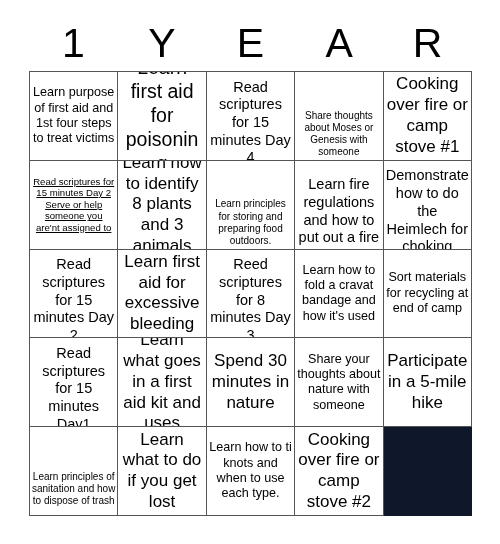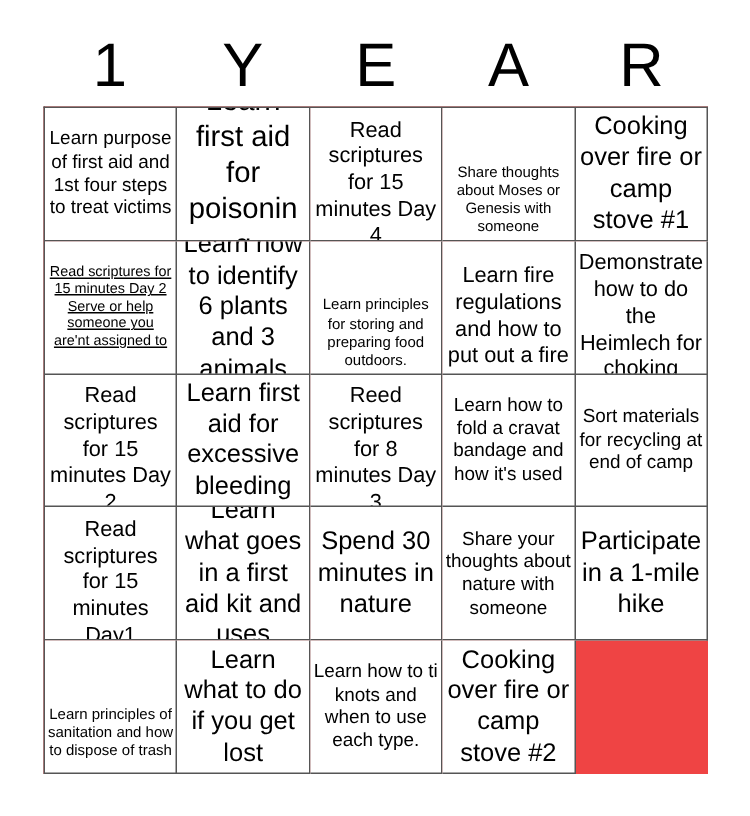--- a/index.html
+++ b/index.html
@@ -52,21 +52,21 @@
     left: 29px;
     top: 71px;
     width: 443px;
     height: 445px;
     box-sizing: border-box;
     display: grid;
     grid-template-columns: repeat(5, 1fr);
     grid-template-rows: repeat(5, 1fr);
     border-top: 1px solid #555555;
     border-left: 1px solid #555555;
-    background: #ef4444;
+    background: #0f172a;
   }
 
   .bingo-cell {
     box-sizing: border-box;
     border-right: 1px solid #555555;
     border-bottom: 1px solid #555555;
     display: flex;
     align-items: center;
     justify-content: center;
     text-align: center;
@@ -119,21 +119,21 @@
       <div class="bingo-cell">
         <span class="cell-text fs-xs">Share thoughts about Moses or Genesis with someone</span>
       </div>
       <div class="bingo-cell">
         <span class="cell-text fs-lg">Cooking over fire or camp stove #1</span>
       </div>
       <div class="bingo-cell">
         <span class="cell-text fs-xxs">Read scriptures for 15 minutes Day 2 Serve or help someone you are'nt assigned to</span>
       </div>
       <div class="bingo-cell">
-        <span class="cell-text fs-lg">Learn how to identify 6 plants and 3 animals</span>
+        <span class="cell-text fs-lg">Learn how to identify 8 plants and 3 animals</span>
       </div>
       <div class="bingo-cell">
         <span class="cell-text fs-xs">Learn principles for storing and preparing food outdoors.</span>
       </div>
       <div class="bingo-cell">
         <span class="cell-text fs-md">Learn fire regulations and how to put out a fire</span>
       </div>
       <div class="bingo-cell">
         <span class="cell-text fs-md">Demonstrate how to do the Heimlech for choking</span>
       </div>
@@ -158,21 +158,21 @@
       <div class="bingo-cell">
         <span class="cell-text fs-lg">Learn what goes in a first aid kit and uses</span>
       </div>
       <div class="bingo-cell">
         <span class="cell-text fs-lg">Spend 30 minutes in nature</span>
       </div>
       <div class="bingo-cell">
         <span class="cell-text fs-sm">Share your thoughts about nature with someone</span>
       </div>
       <div class="bingo-cell">
-        <span class="cell-text fs-lg">Participate in a 1-mile hike</span>
+        <span class="cell-text fs-lg">Participate in a 5-mile hike</span>
       </div>
       <div class="bingo-cell">
         <span class="cell-text fs-xs">Learn principles of sanitation and how to dispose of trash</span>
       </div>
       <div class="bingo-cell">
         <span class="cell-text fs-lg">Learn what to do if you get lost</span>
       </div>
       <div class="bingo-cell">
         <span class="cell-text fs-sm">Learn how to ti knots and when to use each type.</span>
       </div>

